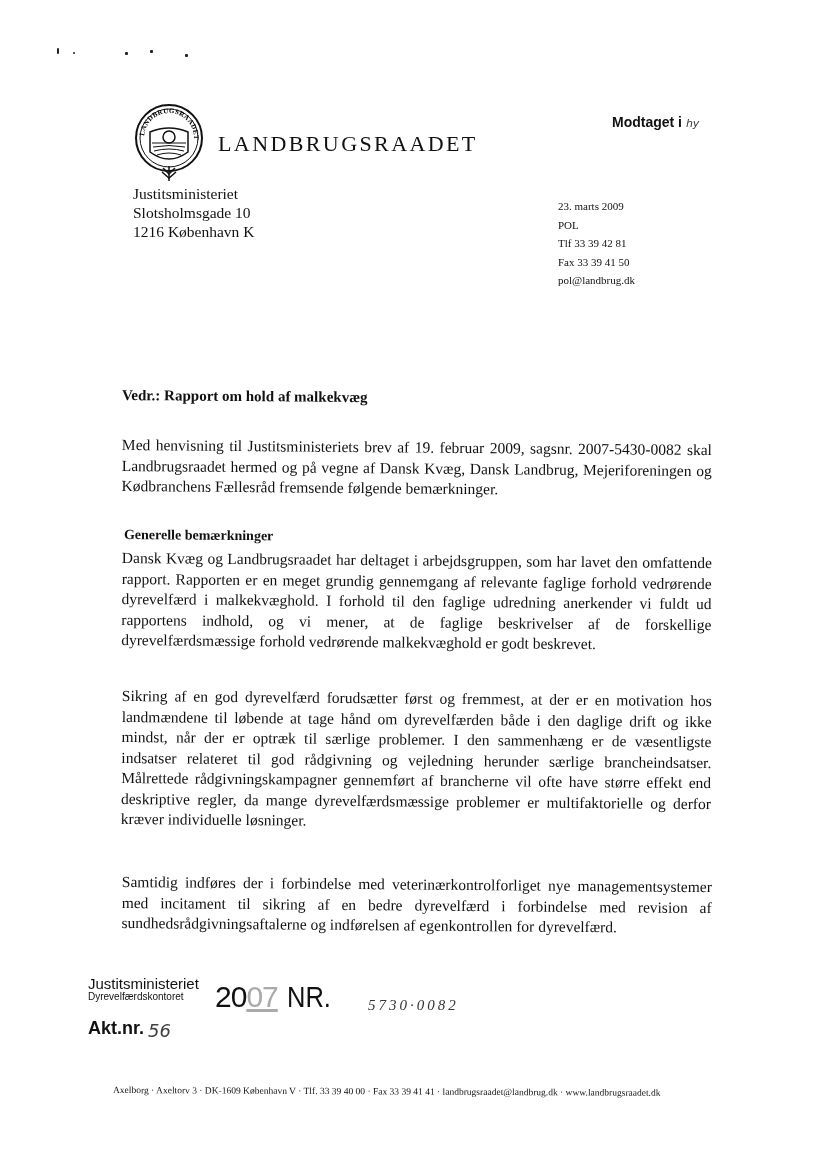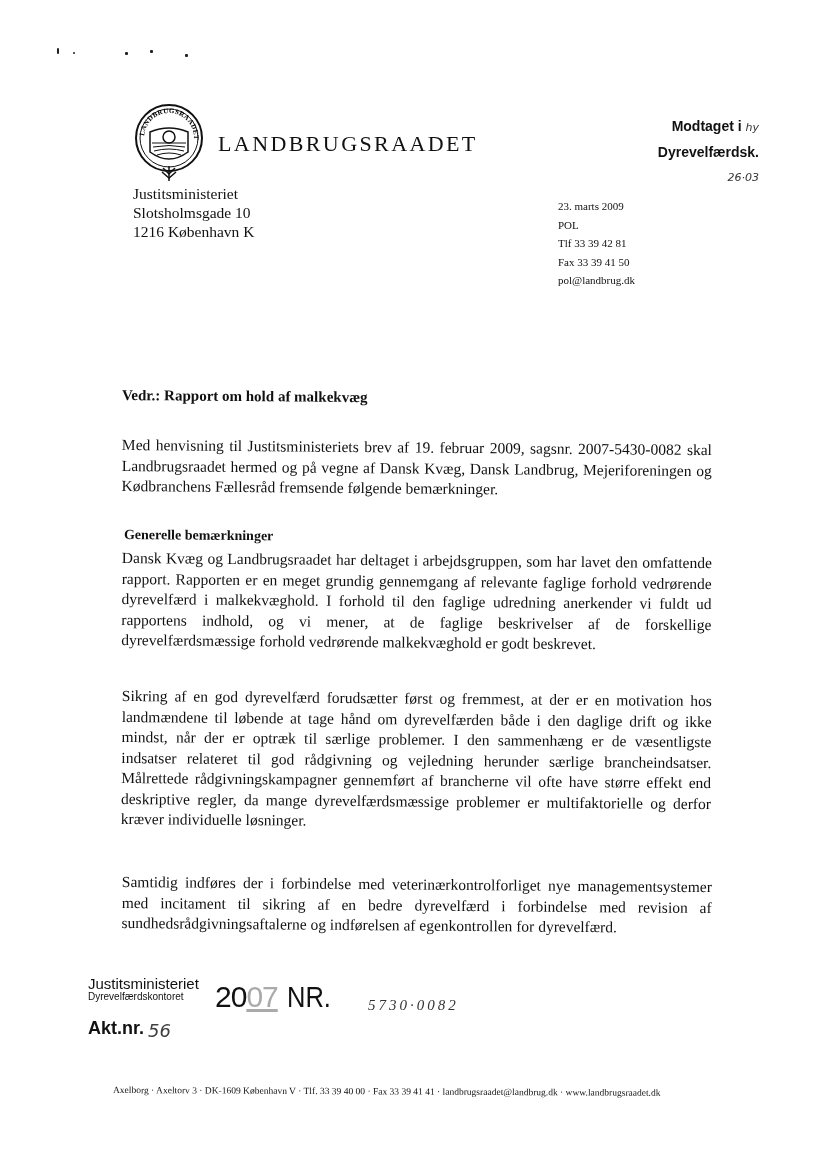--- a/index.html
+++ b/index.html
@@ -8,21 +8,21 @@
       font-family: "Liberation Serif", "DejaVu Serif", serif;
       color: #111;
     }
     .abs { position: absolute; }
     .scan-dots { left: 55px; top: 42px; width: 150px; height: 20px; }
     .scan-dots span { position: absolute; width: 3px; height: 3px; background: #222; border-radius: 1px; }
 
     .logo { left: 132px; top: 102px; width: 74px; height: 80px; }
     .brand { left: 218px; top: 131px; font-size: 22px; letter-spacing: 2.4px; font-family: "Liberation Serif", serif; }
 
-    .stamp-recv { left: 639px; top: 114px; font-family: "Liberation Sans", sans-serif; font-size: 14px; line-height: 24px; font-weight: bold; text-align: right; width: 120px; }
+    .stamp-recv { left: 612px; top: 114px; font-family: "Liberation Sans", sans-serif; font-size: 14px; line-height: 16px; font-weight: bold; width: 120px; }
     .stamp-recv .line2 { font-weight: bold; }
     .stamp-recv .hand { font-family: "DejaVu Sans", sans-serif; font-weight: normal; font-size: 11px; color: #333; font-style: italic; }
 
     .recipient { left: 133px; top: 184px; font-size: 15.5px; line-height: 19px; }
     .sender-meta { left: 558px; top: 197px; font-size: 11px; line-height: 18.5px; }
 
     .subject { left: 122px; top: 387px; font-size: 15px; font-weight: bold; transform: rotate(0.5deg); transform-origin: left top; }
 
     .body-text { left: 122px; width: 590px; font-size: 15.5px; line-height: 20.5px; transform: rotate(0.5deg); transform-origin: left top; }
     .p1 { top: 435px; }
@@ -73,24 +73,20 @@
     <line x1="37" y1="64" x2="37" y2="79" stroke="#111" stroke-width="1.5"></line>
   </svg>
 </div>
 <div class="abs brand">LANDBRUGSRAADET</div>
 
 <div class="abs stamp-recv">
   <div>
     <span>Modtaget i</span>
     <span class="hand">hy</span>
   </div>
-  <div class="line2">
-    <span>Dyrevelfærdsk.</span>
-    <span class="hand">26·03</span>
-  </div>
 </div>
 
 <div class="abs recipient">
   <div>Justitsministeriet</div>
   <div>Slotsholmsgade 10</div>
   <div>1216 København K</div>
 </div>
 
 <div class="abs sender-meta">
   <div>23. marts 2009</div>

